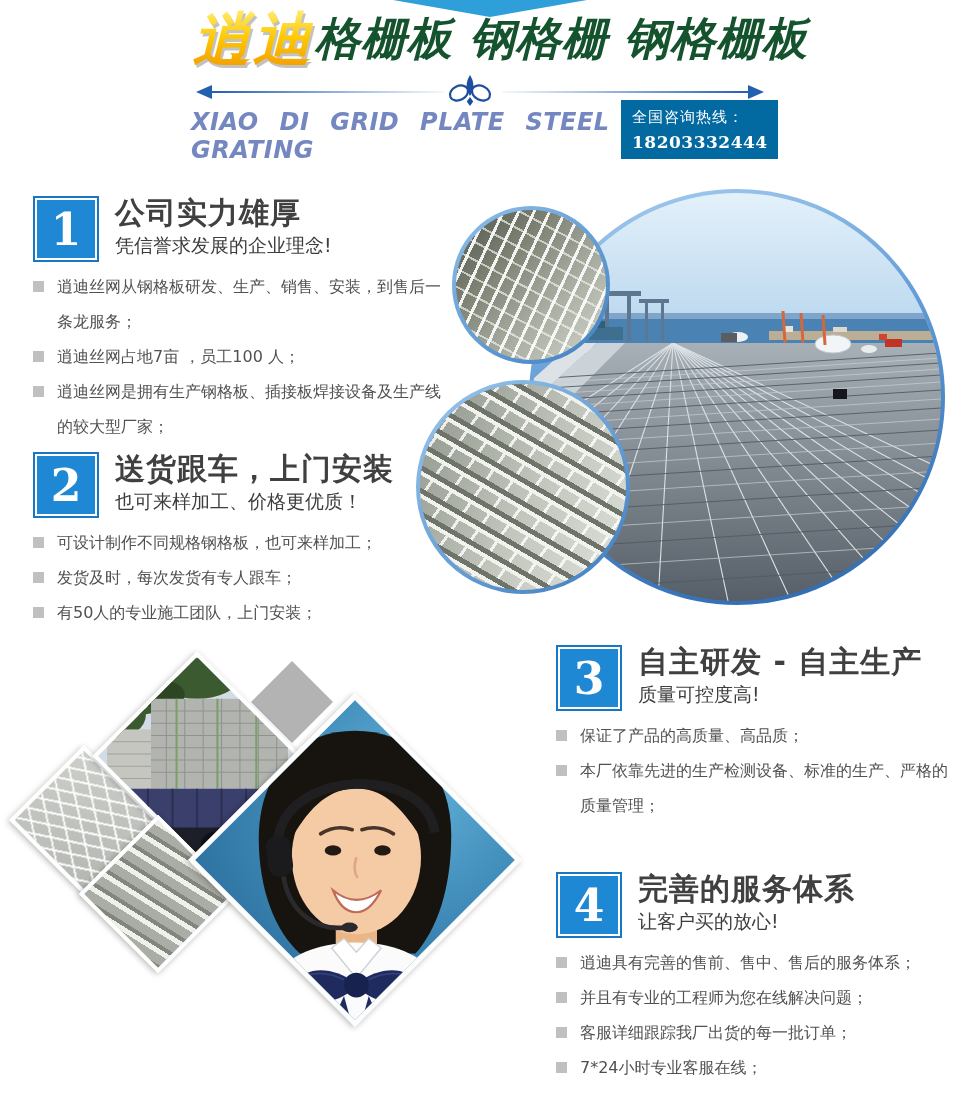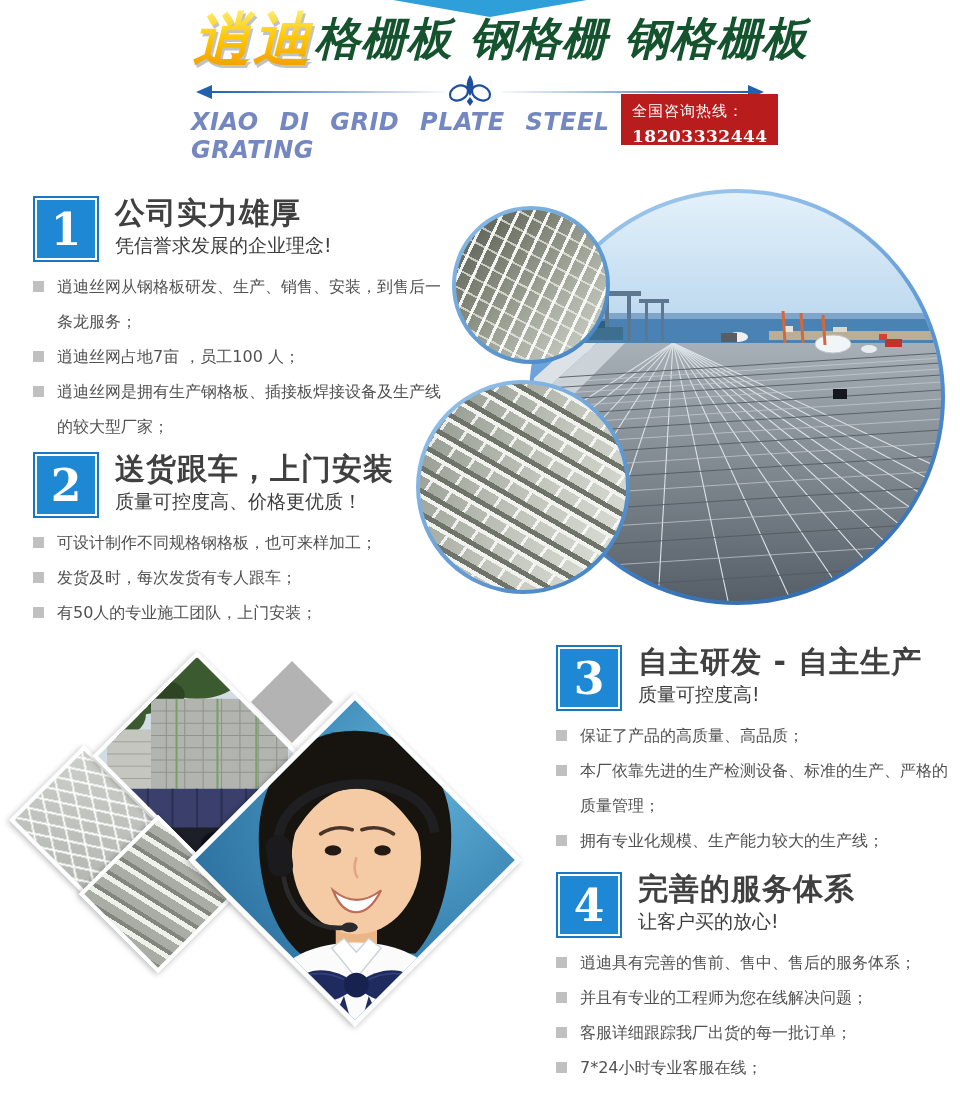--- a/index.html
+++ b/index.html
@@ -25,21 +25,21 @@
   .arrow-line.left{left:212px;width:232px;background:linear-gradient(90deg,#2161ae 0%,rgba(120,160,210,.55) 70%,rgba(205,222,240,.2) 100%);}
   .arrow-line.right{left:502px;width:246px;background:linear-gradient(270deg,#2161ae 0%,rgba(120,160,210,.55) 70%,rgba(205,222,240,.2) 100%);}
   .arrow-head{position:absolute;top:85px;width:0;height:0;border-top:7px solid transparent;border-bottom:7px solid transparent;}
   .arrow-head.left{left:196px;border-right:16px solid #2161ae;}
   .arrow-head.right{left:748px;border-left:16px solid #2161ae;}
   .ornament{position:absolute;left:446px;top:72px;width:48px;height:36px;}
   .en-subtitle{
     position:absolute;left:191px;top:108px;width:480px;
     font-size:24px;font-weight:bold;font-style:italic;color:#7487c1;word-spacing:12px;letter-spacing:.5px;
   }
-  .hotline{position:absolute;left:621px;top:94px;width:157px;height:51px;background:#b91c1c;box-sizing:border-box;padding:7px 0 0 11px;}
+  .hotline{position:absolute;left:621px;top:100px;width:157px;height:59px;background:#0369a1;box-sizing:border-box;padding:7px 0 0 11px;}
   .hotline-label{font-size:15px;color:#ffffff;letter-spacing:1px;line-height:20px;}
   .hotline-number{font-family:"DejaVu Serif","Liberation Serif",serif;font-weight:bold;font-size:17px;line-height:31px;color:#ffffff;letter-spacing:.5px;}
   
   .section{position:absolute;width:420px;}
   #sec1{left:33px;top:196px;}
   #sec2{left:33px;top:452px;}
   #sec3{left:556px;top:645px;width:402px;}
   #sec4{left:556px;top:872px;width:402px;}
   .sec-head{display:flex;gap:16px;}
   .numbox{
@@ -149,21 +149,21 @@
           <span>逍迪丝网是拥有生产钢格板、插接板焊接设备及生产线的较大型厂家；</span>
         </li>
     </ul>
   </div>
 
   <div class="section" id="sec2">
     <div class="sec-head">
       <div class="numbox">2</div>
       <div class="sec-texts">
         <div class="sec-title">送货跟车，上门安装</div>
-        <div class="sec-sub">质量可控度高、价格更优质！</div>
+        <div class="sec-sub">也可来样加工、价格更优质！</div>
       </div>
     </div>
     <ul class="bullets">
       <li>
           <span class="sq"></span>
           <span>可设计制作不同规格钢格板，也可来样加工；</span>
         </li>
       <li>
           <span class="sq"></span>
           <span>发货及时，每次发货有专人跟车；</span>
@@ -184,24 +184,20 @@
       </div>
     </div>
     <ul class="bullets">
       <li>
           <span class="sq"></span>
           <span>保证了产品的高质量、高品质；</span>
         </li>
       <li>
           <span class="sq"></span>
           <span>本厂依靠先进的生产检测设备、标准的生产、严格的质量管理；</span>
-        </li>
-      <li>
-          <span class="sq"></span>
-          <span>拥有专业化规模、生产能力较大的生产线；</span>
         </li>
     </ul>
   </div>
 
   <div class="section" id="sec4">
     <div class="sec-head">
       <div class="numbox">4</div>
       <div class="sec-texts">
         <div class="sec-title">完善的服务体系</div>
         <div class="sec-sub">让客户买的放心!</div>

